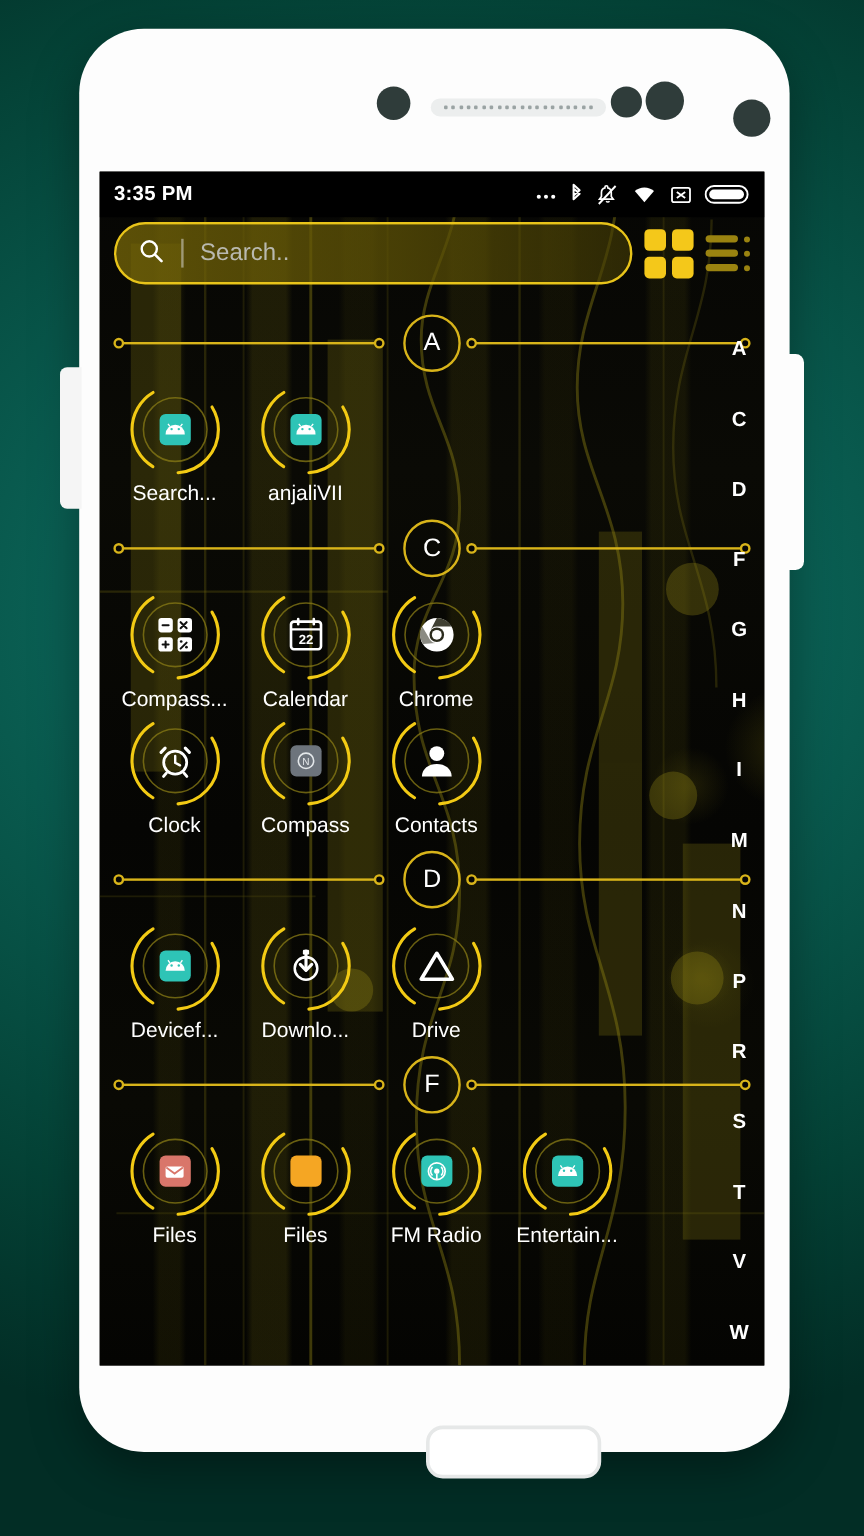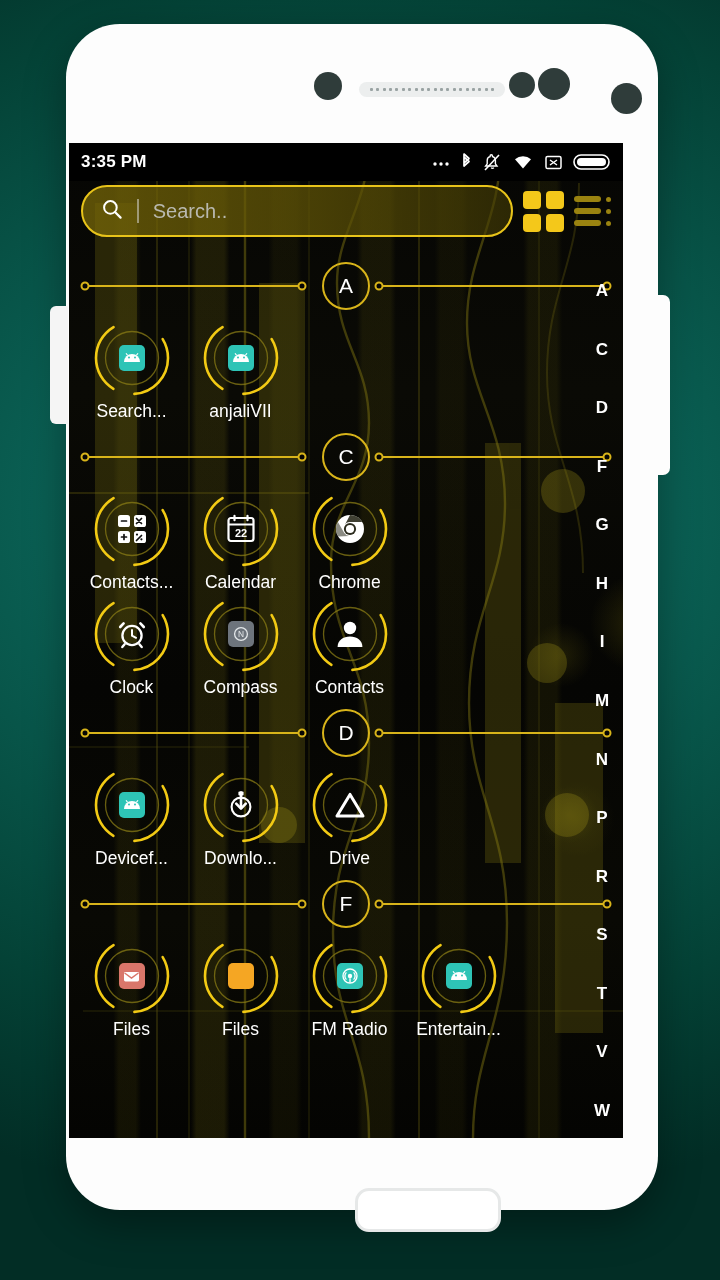--- a/index.html
+++ b/index.html
@@ -60,21 +60,21 @@
     position: absolute; left: 289px; top: 1164px;
     width: 146px; height: 44px;
     border: 3px solid #e6e8e8;
     border-radius: 14px;
     background: #fff;
   }
 
   
   #screen {
     position: absolute;
-    left: 69px; top: 143px;
+    left: 83px; top: 143px;
     width: 554px; height: 995px;
     background: #050503;
     overflow: hidden;
   }
   
   #bg-art {
     position: absolute; inset: 0;
     background:
       radial-gradient(circle 70px at 570px 480px, rgba(150,138,20,.22), transparent 70%),
       radial-gradient(circle 46px at 492px 512px, rgba(150,138,20,.18), transparent 70%),
@@ -410,21 +410,21 @@
           <path d="M4.5 7h5"></path>
                     <path d="M19.5 4.5l5 5M24.5 4.5l-5 5"></path>
           <path d="M4.5 23h5M7 20.5v5"></path>
                     <path d="M19.5 26.5l5-5"></path>
                   </g>
         <circle cx="20" cy="20.6" r="1.1" fill="#111"></circle>
                   <circle cx="24.4" cy="25.3" r="1.1" fill="#111"></circle>
                 </svg>
               </span>
          </div>
-         <div class="applabel">Contacts...</div>
+         <div class="applabel">Compass...</div>
           </div>
           <div class="appcell">
             <div class="ringwrap">
            <svg class="rings" viewBox="0 0 78 78">
              <circle cx="39" cy="39" r="36" fill="none" stroke="#f2ca14" stroke-width="2.6" stroke-dasharray="74 22 74 56" stroke-dashoffset="20" stroke-linecap="round"></circle>
              <circle cx="39" cy="39" r="26.5" fill="none" stroke="#8a7c16" stroke-width="1.3" opacity=".75"></circle>
            </svg>
            <span class="iconglyph">
                 <svg width="30" height="30" viewBox="0 0 30 30">
         <rect x="2.5" y="4" width="25" height="23" rx="2.4" fill="none" stroke="#fff" stroke-width="2.2"></rect>

